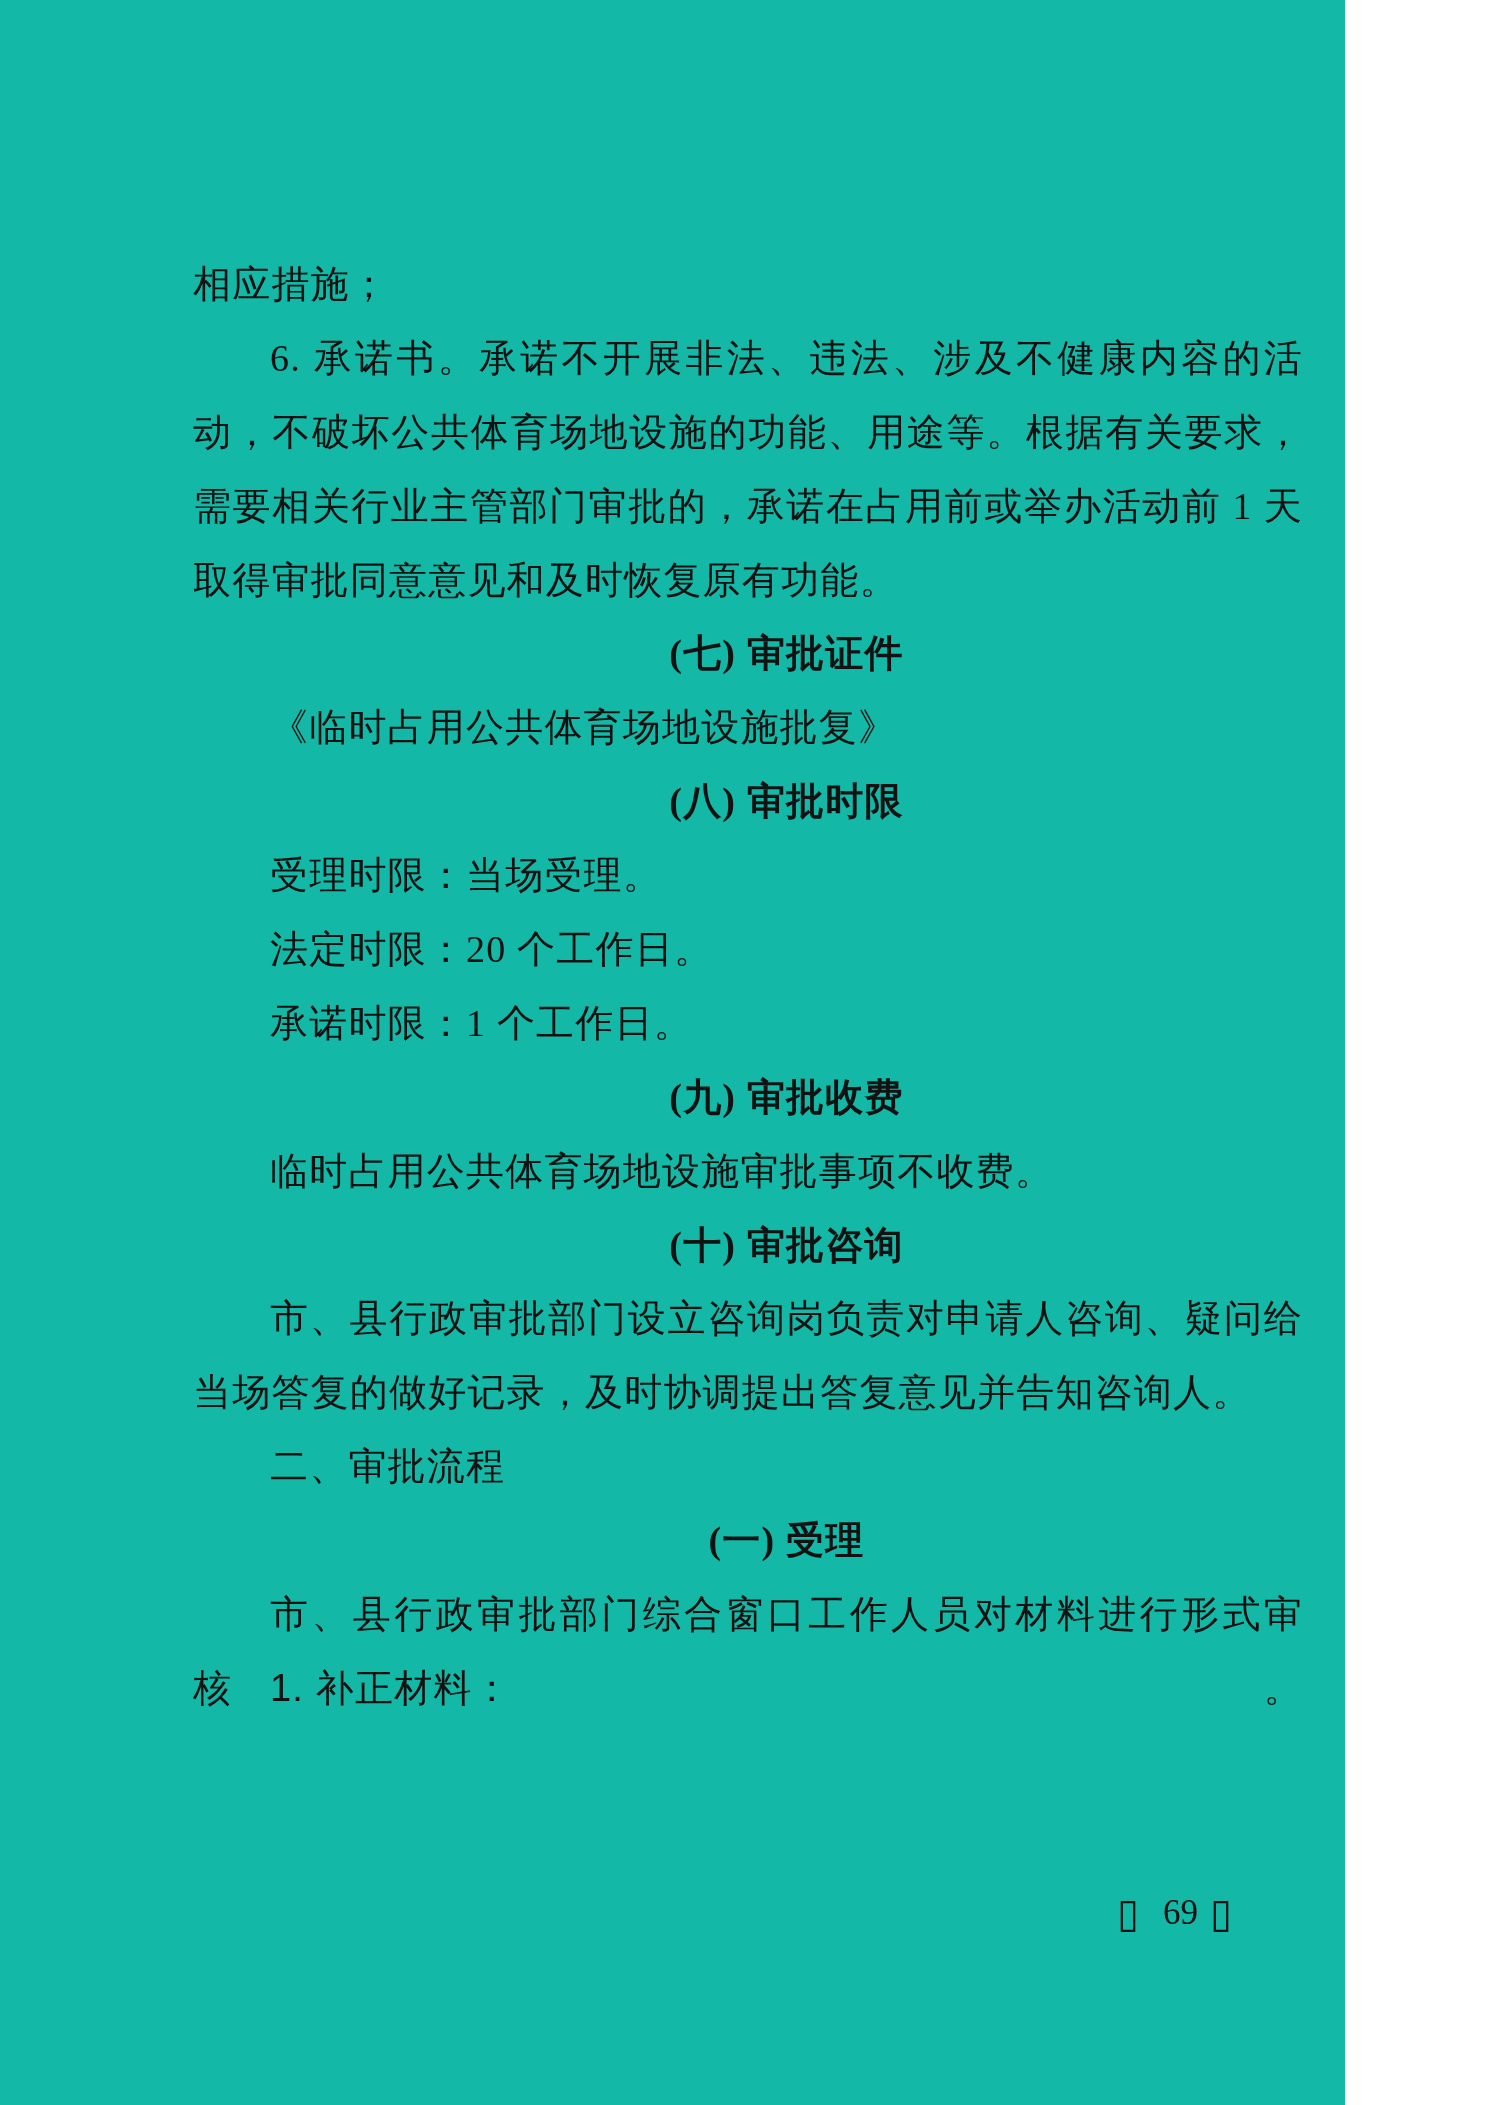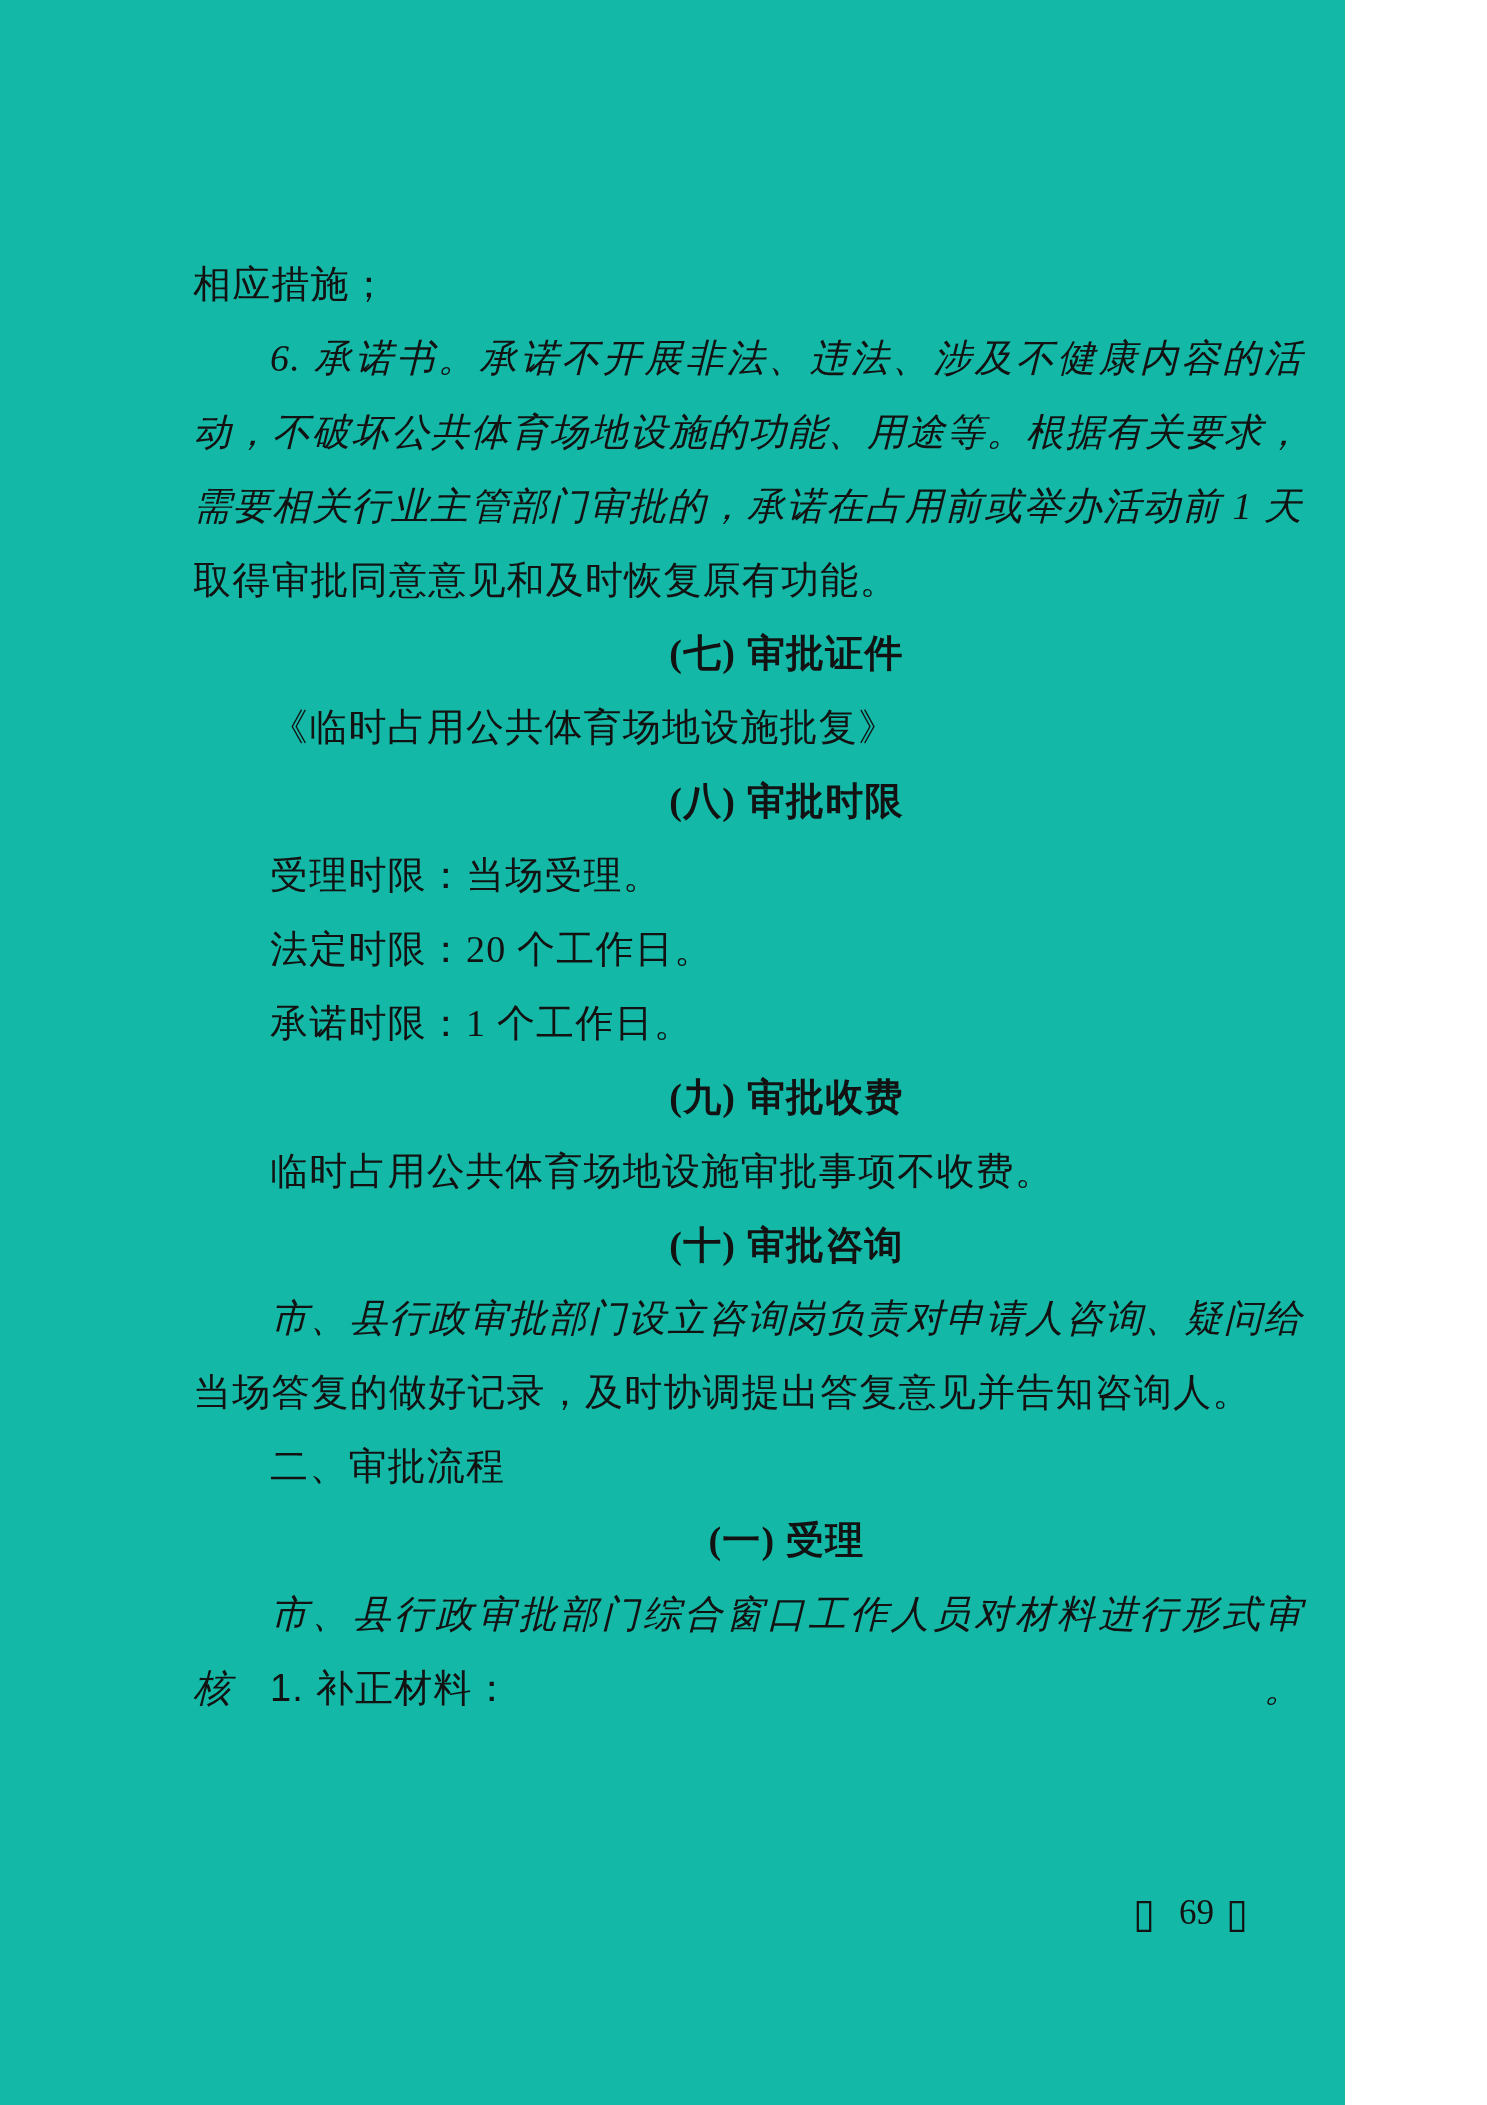--- a/index.html
+++ b/index.html
@@ -24,33 +24,32 @@
     font-family: "Liberation Serif", "DejaVu Serif", serif;
     letter-spacing: 1.2px;
     white-space: nowrap;
     color: #121212;
   }
   .indent { text-indent: 77px; }
   .just {
     white-space: normal;
     text-align: justify;
     text-align-last: justify;
-    font-style: italic;
   }
   .kai {
     font-weight: 600;
     text-align: center;
   }
   .hei {
     font-family: "Liberation Sans", "DejaVu Sans", sans-serif;
     font-weight: 400;
   }
   .footer {
     position: absolute;
-    left: 209px;
+    left: 193px;
     top: 1886px;
     width: 1105px;
     height: 54px;
     line-height: 54px;
     text-align: right;
     padding-right: 66px;
     box-sizing: border-box;
     font-family: "Liberation Serif", "DejaVu Serif", serif;
     font-size: 35px;
     color: #121212;

